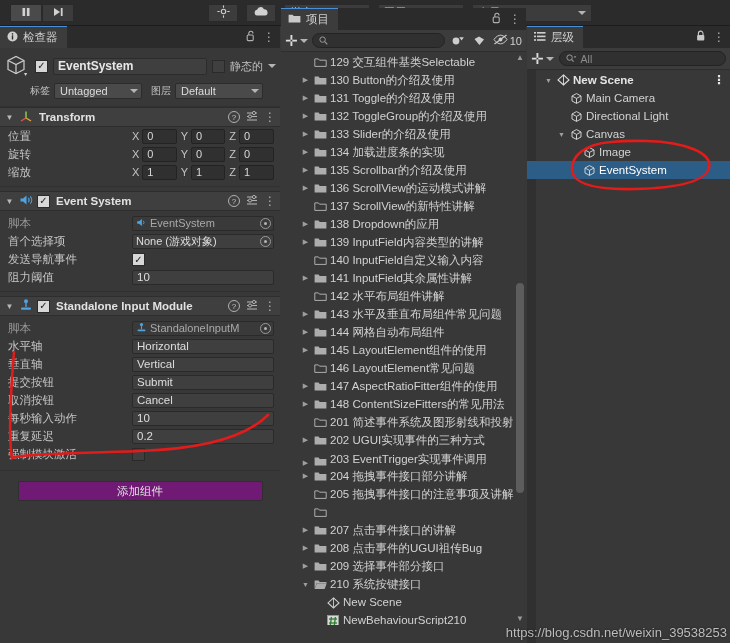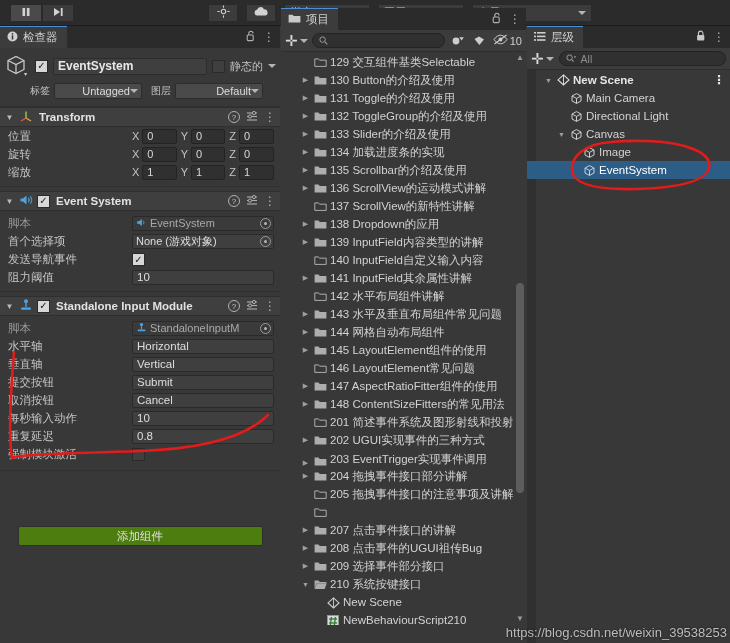--- a/index.html
+++ b/index.html
@@ -71,21 +71,21 @@
     flex: 1; height: 17px; background: #3f3f3f; border: 1px solid #2c2c2c;
     border-radius: 2px; color: #e8e8e8; font-size: 12px; font-weight: bold;
     display: flex; align-items: center; padding: 0 4px;
   }
   .statbox { width: 13px; height: 13px; background: #3f3f3f; border: 1px solid #2a2a2a; }
   .lbl-static { font-size: 11px; color: #c4c4c4; }
   .obj-row2 { display: flex; align-items: center; gap: 4px; margin-top: 4px; padding-left: 26px; }
   .small-lbl { font-size: 10px; color: #c4c4c4; white-space: nowrap; }
   .dropfield {
     height: 16px; background: #4a4a4a; border: 1px solid #2c2c2c; border-radius: 2px;
-    display: flex; align-items: center; justify-content: flex-end;
+    display: flex; align-items: center; justify-content: space-between;
     padding: 0 3px 0 5px; color: #dcdcdc; font-size: 11px;
   }
 
   .divider { height: 1px; background: #303030; margin: 5px 0 0 0; }
 
   .comp-head {
     height: 20px; display: flex; align-items: center; gap: 4px;
     padding: 0 4px; background: #3f3f3f; border-top: 1px solid #2e2e2e;
     border-bottom: 1px solid #2e2e2e;
   }
@@ -127,23 +127,23 @@
     flex: 1; height: 15px; background: #3f3f3f; border: 1px solid #2a2a2a;
     border-radius: 2px; color: #dedede; font-size: 11.5px;
     display: flex; align-items: center; padding: 0 4px;
   }
   .smallchk { width: 13px; height: 13px; background: #d7d7d7; border: 1px solid #2a2a2a;
     display: flex; align-items: center; justify-content: center; color: #1d1d1d; font-size: 10px; }
   .smallchk.off { background: #3f3f3f; }
 
   .addcomp-wrap { padding: 10px 0 0 0; display: flex; justify-content: center; }
   .addcomp {
-    width: 245px; height: 20px; background: #4d7c0f; border: 1px solid #2f2f2f;
+    width: 245px; height: 20px; background: #701a75; border: 1px solid #2f2f2f;
     border-radius: 2px; display: flex; align-items: center; justify-content: center;
-    color: #e0e0e0; font-size: 11.5px; margin-top: 45px;
+    color: #e0e0e0; font-size: 11.5px;
   }
 
   
   #project { left: 281px; top: 8px; width: 245px; height: 617px; background: #383838; }
   .proj-toolbar {
     height: 22px; background: #3c3c3c; display: flex; align-items: center;
     padding: 0 4px; gap: 4px; border-bottom: 1px solid #2e2e2e;
   }
   .plus-btn { display: flex; align-items: center; gap: 2px; color: #dcdcdc; }
   .plus-sign { font-size: 15px; line-height: 1; color: #dcdcdc; }
@@ -508,21 +508,21 @@
       <div class="prop-row">
         <span class="prop-label">取消按钮</span>
         <span class="wide-input">Cancel</span>
       </div>
       <div class="prop-row">
         <span class="prop-label">每秒输入动作</span>
         <span class="wide-input">10</span>
       </div>
       <div class="prop-row">
         <span class="prop-label">重复延迟</span>
-        <span class="wide-input">0.8</span>
+        <span class="wide-input">0.2</span>
       </div>
       <div class="prop-row">
         <span class="prop-label">强制模块激活</span>
         <span class="smallchk off"></span>
       </div>
 
       <div class="divider" style="margin-top:7px"></div>
       <div class="addcomp-wrap">
         <div class="addcomp">添加组件</div>
       </div>

